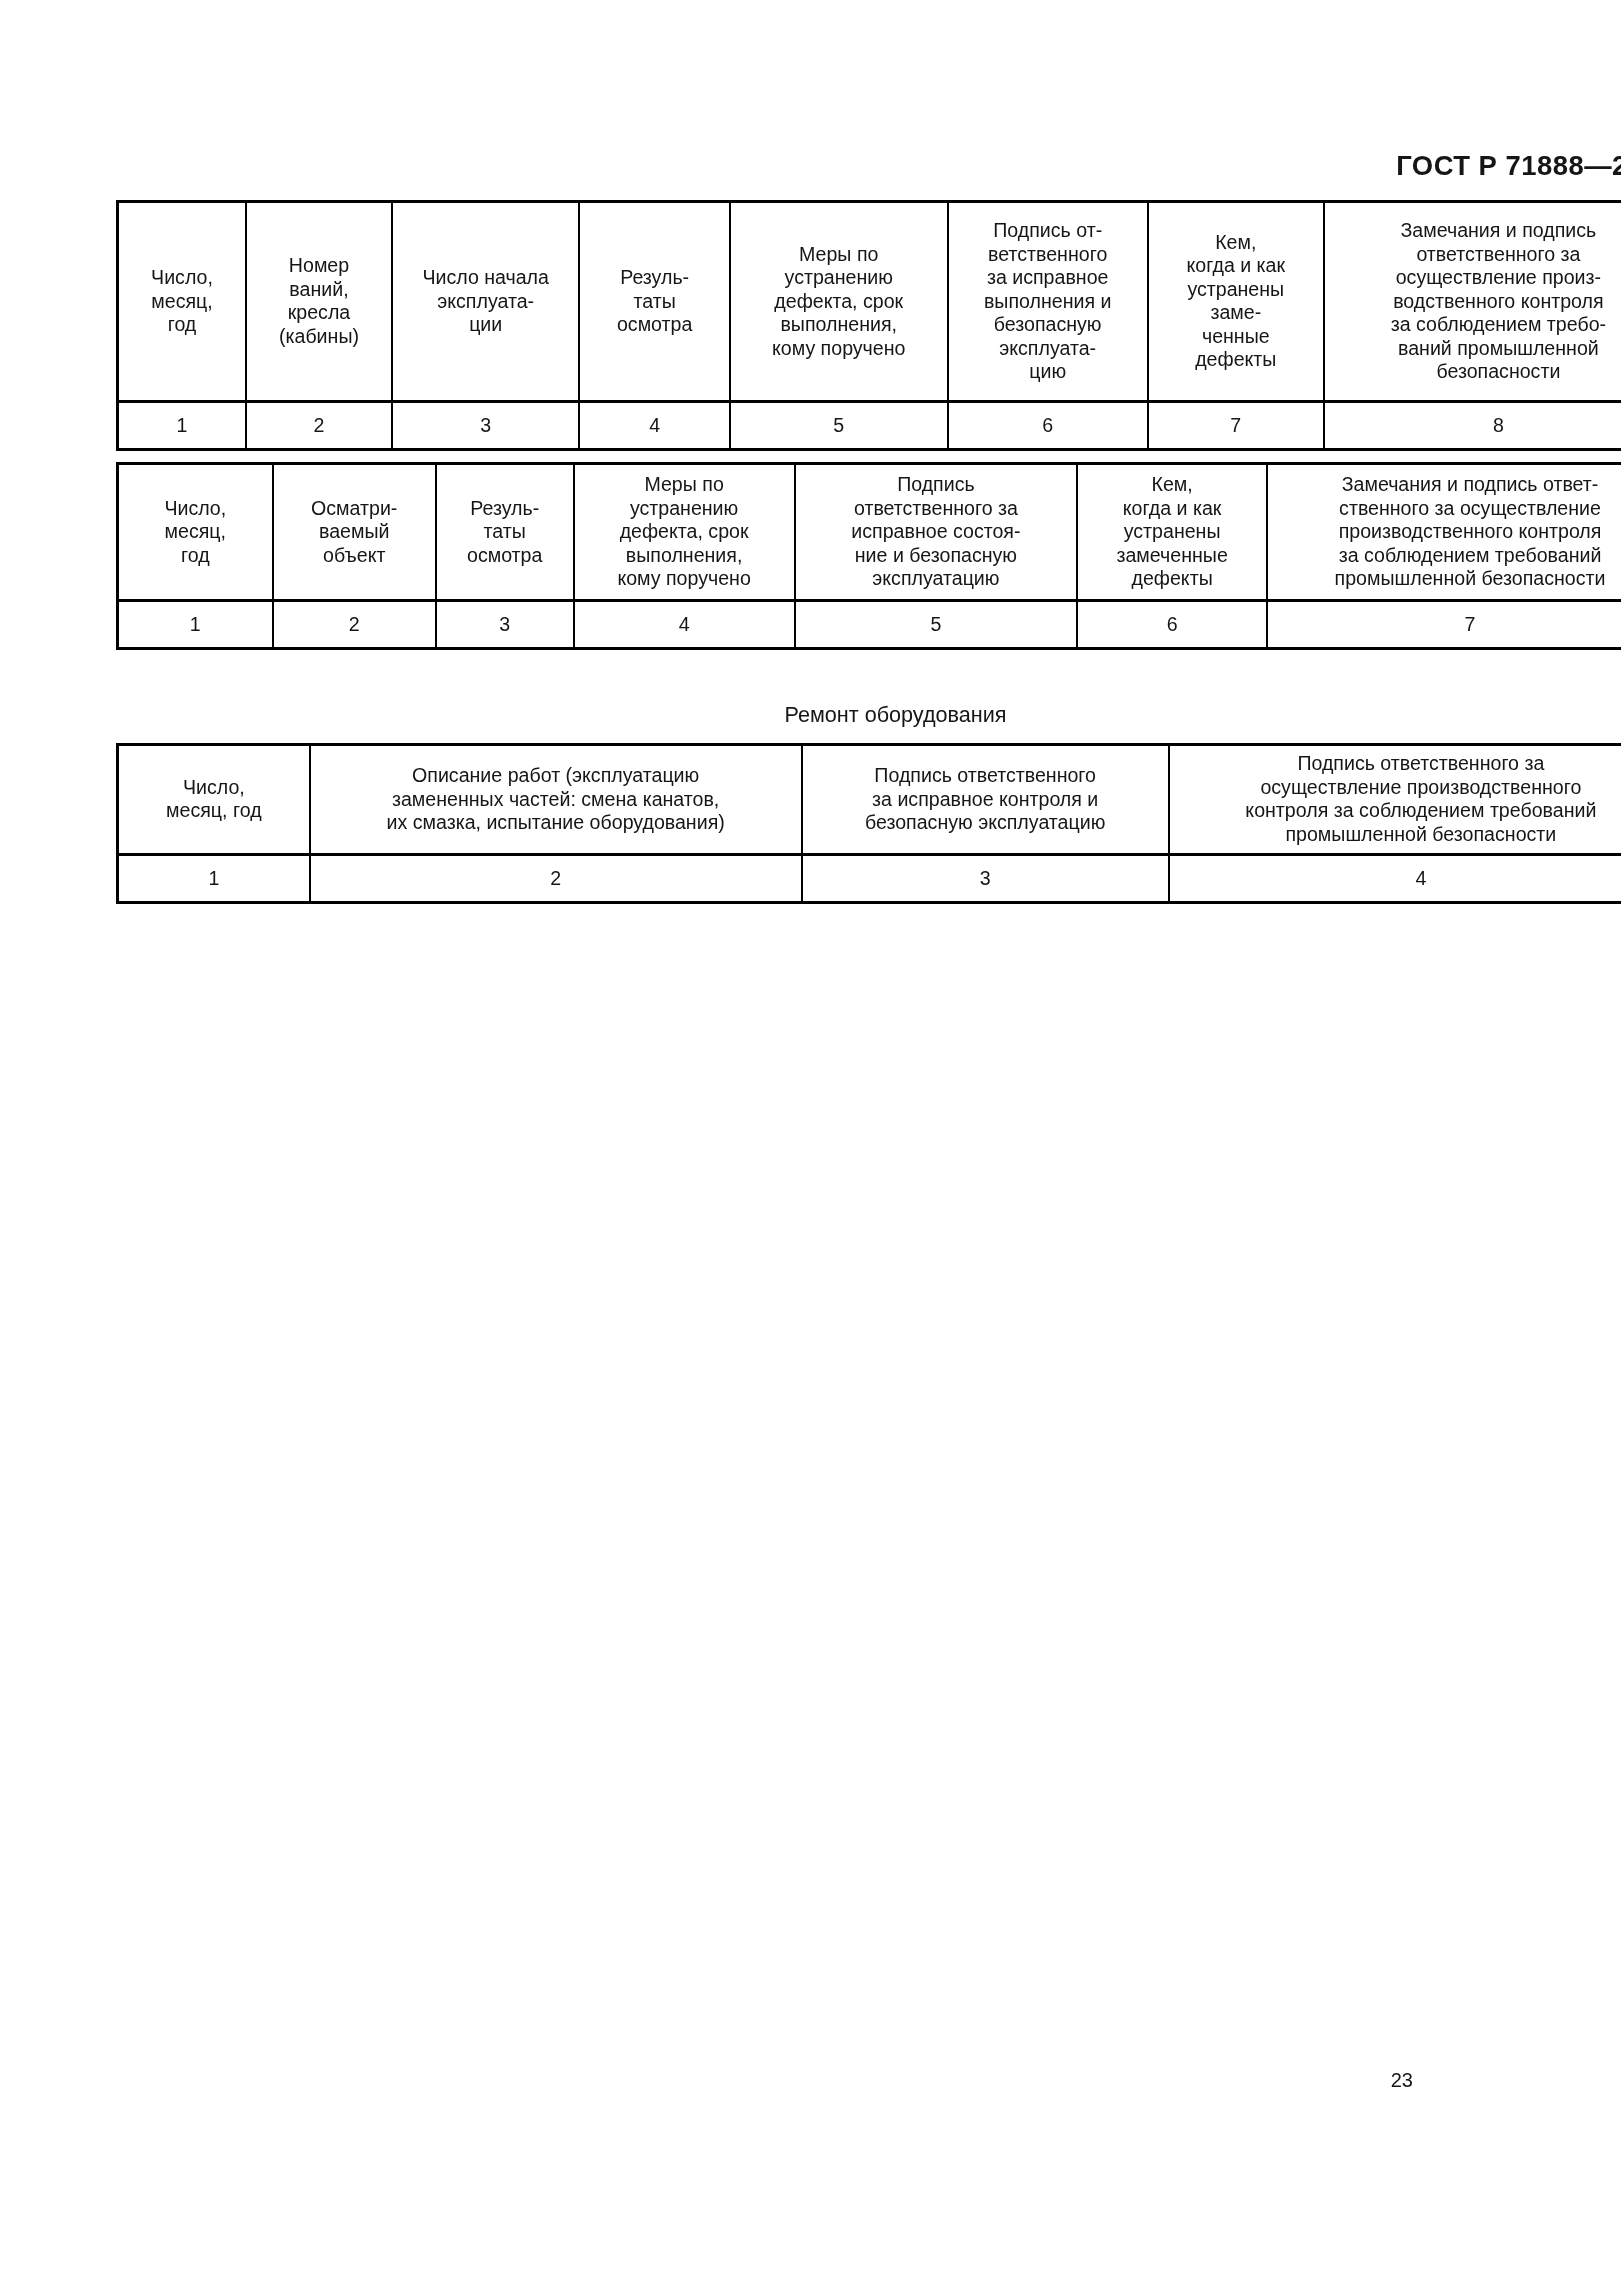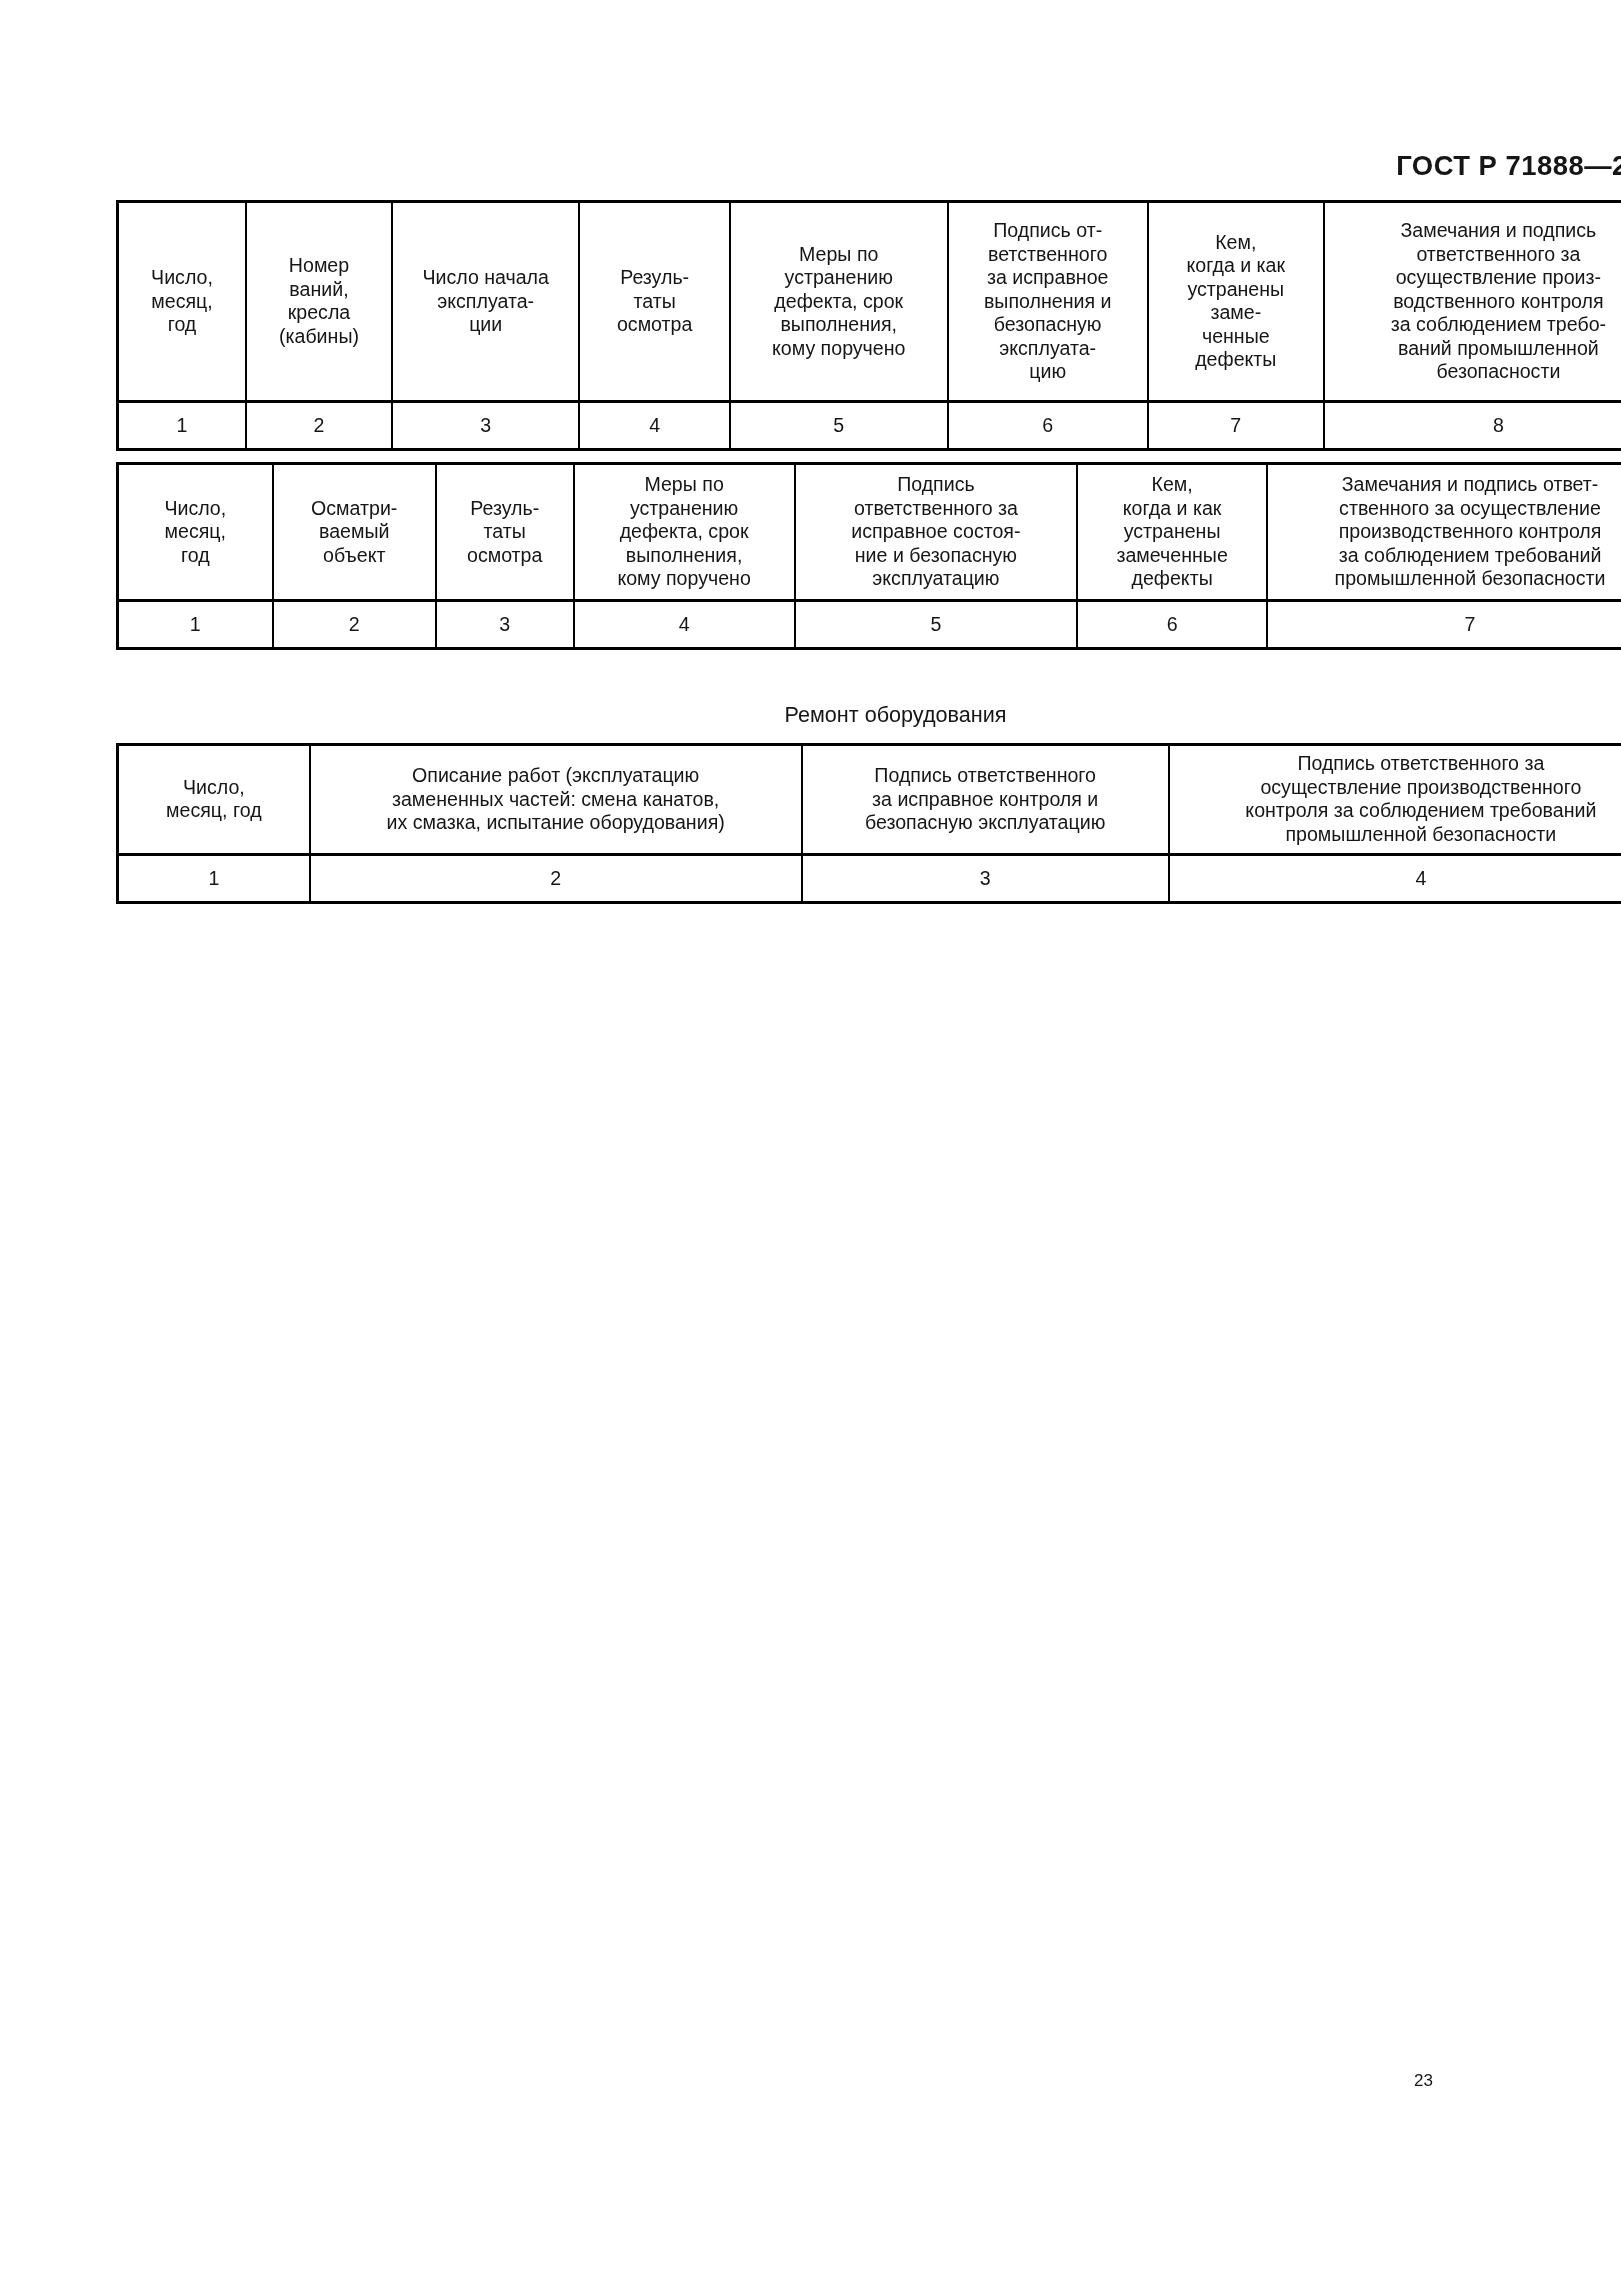--- a/index.html
+++ b/index.html
@@ -54,22 +54,22 @@
   .t2 tr.hdr-row td { height: 122px; }
   .t3 tr.hdr-row td { height: 95px; }
   tr.num-row td {
     border-top-width: 3.9px;
     height: 41px;
     padding: 2px 7.8px;
   }
   .page-number {
     position: absolute;
     top: 2066px;
-    right: 188px;
-    font-size: 17px;
+    right: 208px;
+    font-size: 20px;
     line-height: 29px;
     text-align: right;
   }
 </style>
 </head>
 <body>
 
 <div class="page">
   <div class="content">
 

